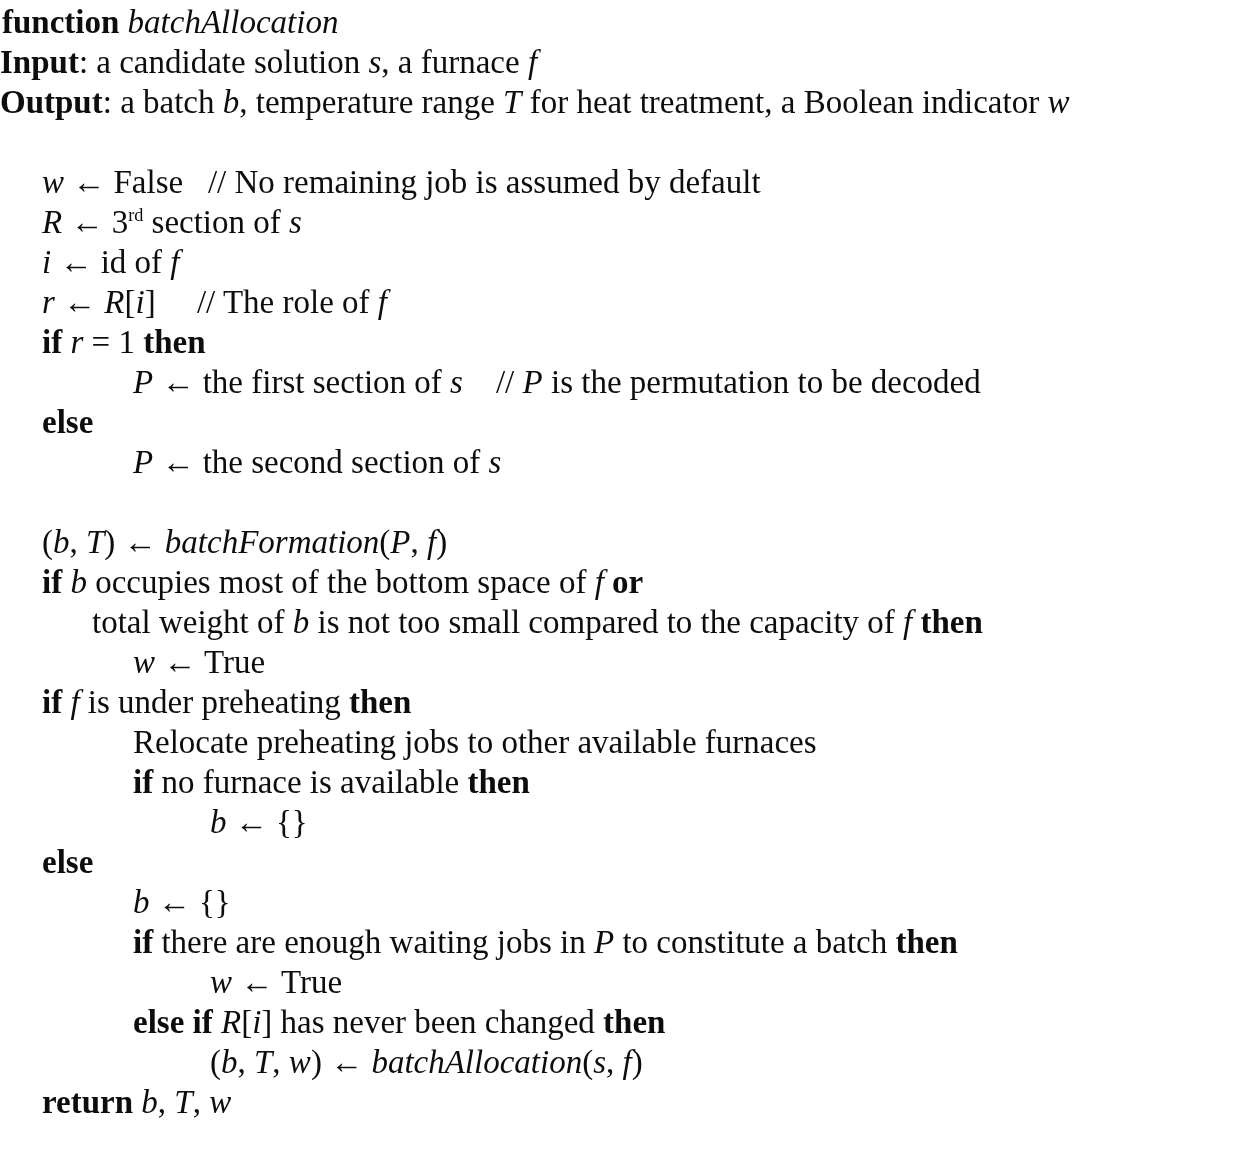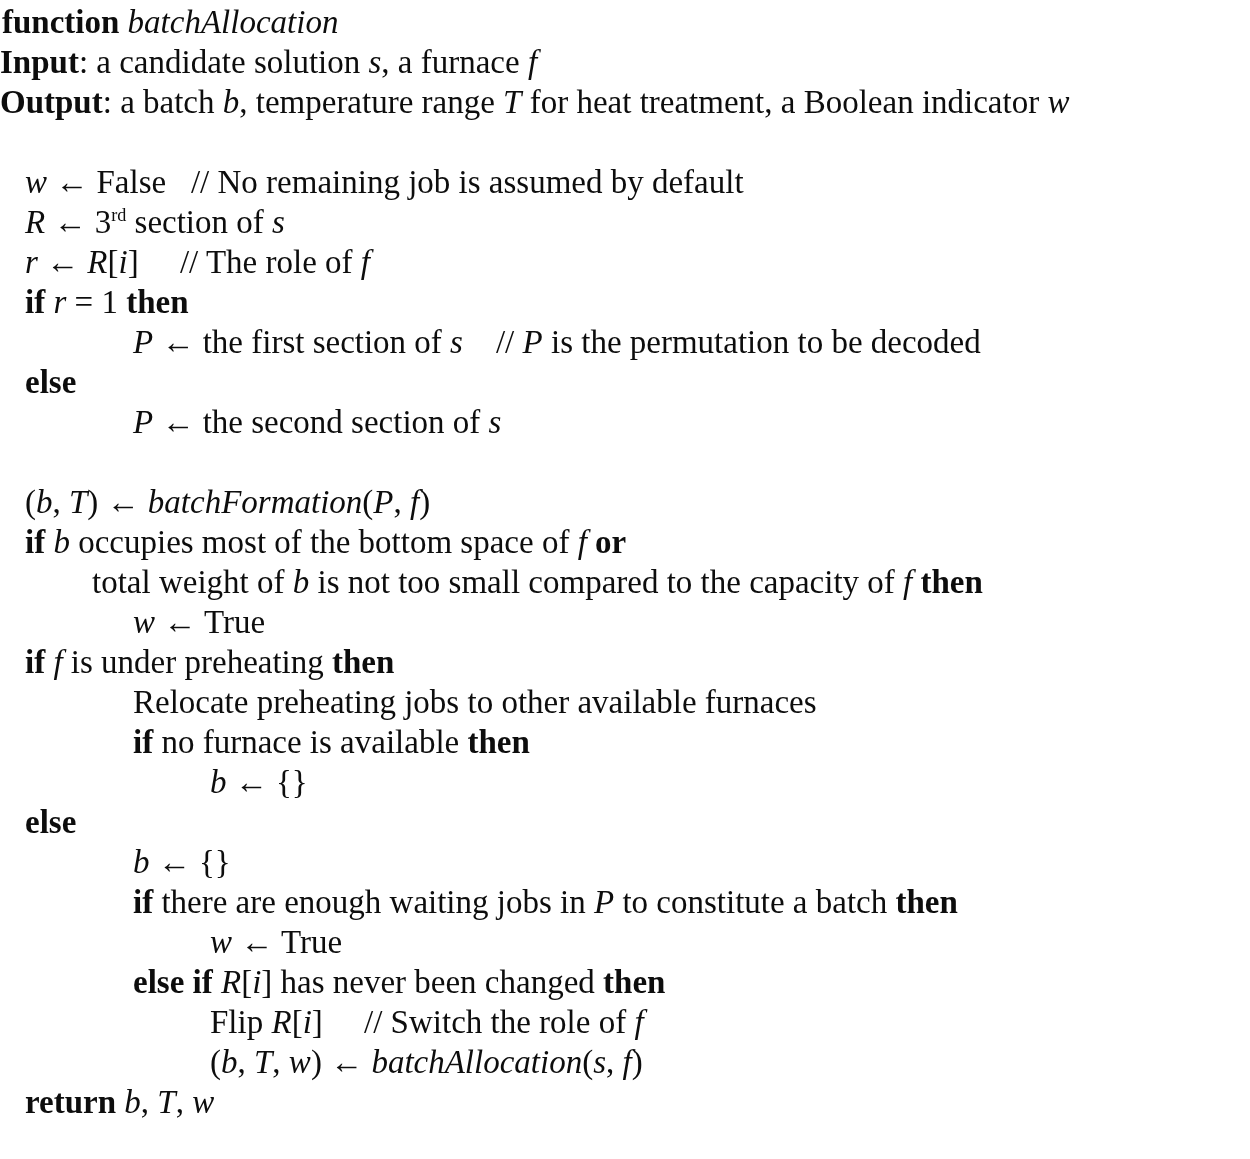--- a/index.html
+++ b/index.html
@@ -19,21 +19,21 @@
     padding-top: 2px;
   }
   .code-line {
     line-height: 40px;
     height: 40px;
     white-space: pre;
   }
   
   .ind-0  { padding-left: 2px;   }
   .ind-1  {  }
-  .ind-2  { padding-left: 25px;  }
+  .ind-2  { padding-left: 42px;  }
   .ind-2b { padding-left: 92px;  }
   .ind-3  { padding-left: 133px; }
   .ind-4  { padding-left: 210px; }
   
   .sg-n  { font-weight: 400; font-style: normal; }
   .sg-b  { font-weight: 700; font-style: normal; }
   .sg-i  { font-weight: 400; font-style: italic; text-align: right; }
   .sg-sup {
     font-size: 55%;
     vertical-align: super;
@@ -43,35 +43,35 @@
 </head>
 <body>
 
 <div class="pseudocode">
     <div class="code-line ind-0"><span class="sg-b">function</span><span class="sg-n"> </span><span class="sg-i">batchAllocation</span></div>
     <div class="code-line ind-1"><span class="sg-b">Input</span><span class="sg-n">: a candidate solution </span><span class="sg-i">s</span><span class="sg-n">, a furnace </span><span class="sg-i">f</span></div>
     <div class="code-line ind-1"><span class="sg-b">Output</span><span class="sg-n">: a batch </span><span class="sg-i">b</span><span class="sg-n">, temperature range </span><span class="sg-i">T</span><span class="sg-n"> for heat treatment, a Boolean indicator </span><span class="sg-i">w</span></div>
     <div class="code-line ind-0">&nbsp;</div>
     <div class="code-line ind-2"><span class="sg-i">w</span><span class="sg-n"> ← False   // No remaining job is assumed by default</span></div>
     <div class="code-line ind-2"><span class="sg-i">R</span><span class="sg-n"> ← 3</span><span class="sg-sup">rd</span><span class="sg-n"> section of </span><span class="sg-i">s</span></div>
+    <div class="code-line ind-2"><span class="sg-i">i</span><span class="sg-n"> ← id of </span><span class="sg-i">f</span></div>
     <div class="code-line ind-2"><span class="sg-i">r</span><span class="sg-n"> ← </span><span class="sg-i">R</span><span class="sg-n">[</span><span class="sg-i">i</span><span class="sg-n">]     // The role of </span><span class="sg-i">f</span></div>
     <div class="code-line ind-2"><span class="sg-b">if</span><span class="sg-n"> </span><span class="sg-i">r</span><span class="sg-n"> = 1 </span><span class="sg-b">then</span></div>
     <div class="code-line ind-3"><span class="sg-i">P</span><span class="sg-n"> ← the first section of </span><span class="sg-i">s</span><span class="sg-n">    // </span><span class="sg-i">P</span><span class="sg-n"> is the permutation to be decoded</span></div>
     <div class="code-line ind-2"><span class="sg-b">else</span></div>
     <div class="code-line ind-3"><span class="sg-i">P</span><span class="sg-n"> ← the second section of </span><span class="sg-i">s</span></div>
     <div class="code-line ind-0">&nbsp;</div>
     <div class="code-line ind-2"><span class="sg-n">(</span><span class="sg-i">b</span><span class="sg-n">, </span><span class="sg-i">T</span><span class="sg-n">) ← </span><span class="sg-i">batchFormation</span><span class="sg-n">(</span><span class="sg-i">P</span><span class="sg-n">, </span><span class="sg-i">f</span><span class="sg-n">)</span></div>
     <div class="code-line ind-2"><span class="sg-b">if</span><span class="sg-n"> </span><span class="sg-i">b</span><span class="sg-n"> occupies most of the bottom space of </span><span class="sg-i">f</span><span class="sg-n"> </span><span class="sg-b">or</span></div>
     <div class="code-line ind-2b"><span class="sg-n">total weight of </span><span class="sg-i">b</span><span class="sg-n"> is not too small compared to the capacity of </span><span class="sg-i">f</span><span class="sg-n"> </span><span class="sg-b">then</span></div>
     <div class="code-line ind-3"><span class="sg-i">w</span><span class="sg-n"> ← True</span></div>
     <div class="code-line ind-2"><span class="sg-b">if</span><span class="sg-n"> </span><span class="sg-i">f</span><span class="sg-n"> is under preheating </span><span class="sg-b">then</span></div>
     <div class="code-line ind-3"><span class="sg-n">Relocate preheating jobs to other available furnaces</span></div>
     <div class="code-line ind-3"><span class="sg-b">if</span><span class="sg-n"> no furnace is available </span><span class="sg-b">then</span></div>
     <div class="code-line ind-4"><span class="sg-i">b</span><span class="sg-n"> ← {}</span></div>
     <div class="code-line ind-2"><span class="sg-b">else</span></div>
     <div class="code-line ind-3"><span class="sg-i">b</span><span class="sg-n"> ← {}</span></div>
     <div class="code-line ind-3"><span class="sg-b">if</span><span class="sg-n"> there are enough waiting jobs in </span><span class="sg-i">P</span><span class="sg-n"> to constitute a batch </span><span class="sg-b">then</span></div>
     <div class="code-line ind-4"><span class="sg-i">w</span><span class="sg-n"> ← True</span></div>
     <div class="code-line ind-3"><span class="sg-b">else if</span><span class="sg-n"> </span><span class="sg-i">R</span><span class="sg-n">[</span><span class="sg-i">i</span><span class="sg-n">] has never been changed </span><span class="sg-b">then</span></div>
-    <div class="code-line ind-4"><span class="sg-n">Flip </span><span class="sg-i">R</span><span class="sg-n">[</span><span class="sg-i">i</span><span class="sg-n">]     // Switch the role of </span><span class="sg-i">f</span></div>
     <div class="code-line ind-4"><span class="sg-n">(</span><span class="sg-i">b</span><span class="sg-n">, </span><span class="sg-i">T</span><span class="sg-n">, </span><span class="sg-i">w</span><span class="sg-n">) ← </span><span class="sg-i">batchAllocation</span><span class="sg-n">(</span><span class="sg-i">s</span><span class="sg-n">, </span><span class="sg-i">f</span><span class="sg-n">)</span></div>
     <div class="code-line ind-2"><span class="sg-b">return</span><span class="sg-n"> </span><span class="sg-i">b</span><span class="sg-n">, </span><span class="sg-i">T</span><span class="sg-n">, </span><span class="sg-i">w</span></div>
   </div>
 
 </body></html>

